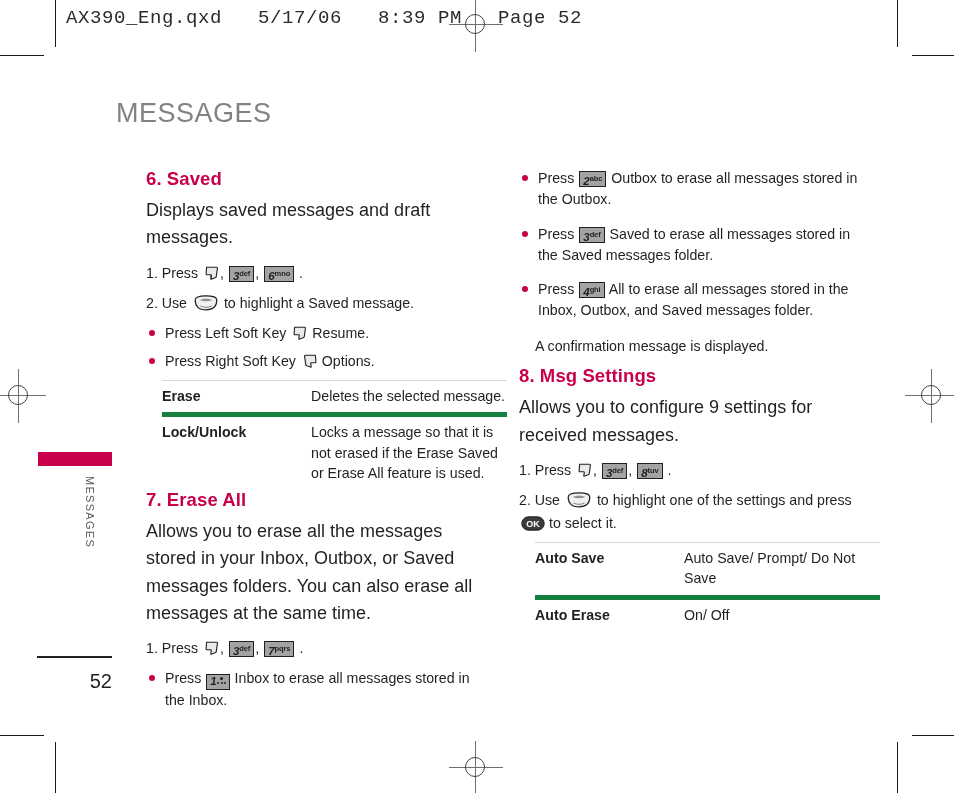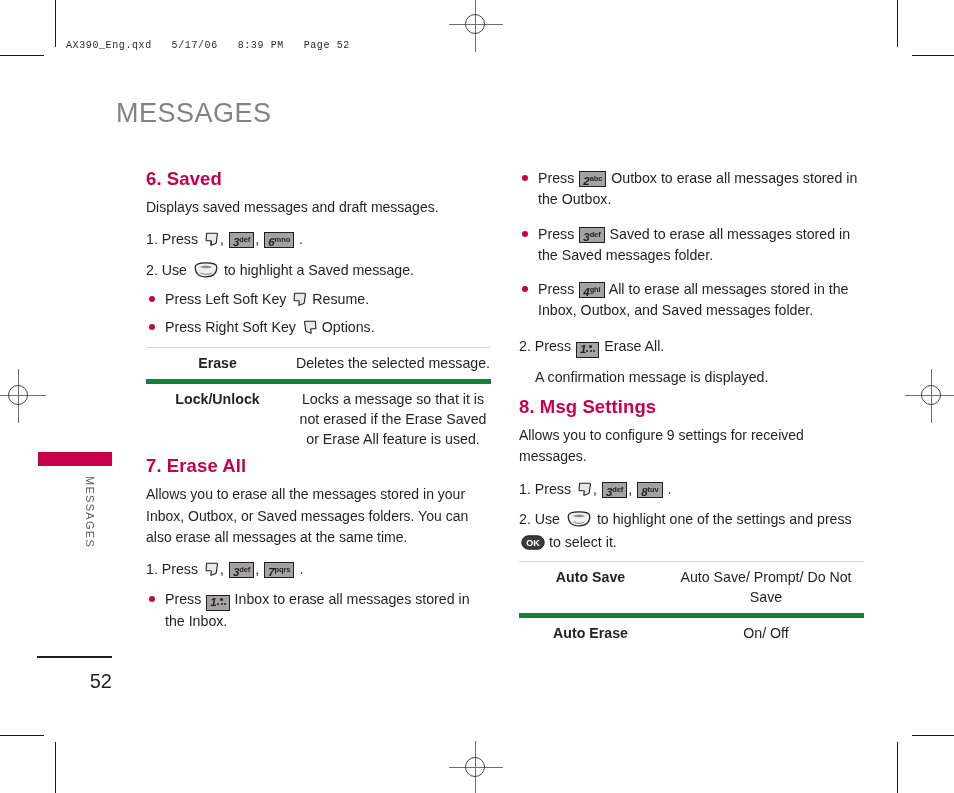--- a/index.html
+++ b/index.html
@@ -49,25 +49,24 @@
     width: 1px; height: 54px;
     background: #6f6f6f;
   }
 
   
   .slug {
     position: absolute;
     left: 66px;
     top: 7px;
     font-family: "Liberation Mono", "DejaVu Sans Mono", monospace;
-    font-size: 10px;
+    font-size: 19px;
     letter-spacing: 0.6px;
     color: #2b2b2b;
     white-space: pre;
-    margin-top: 33px;
   }
 
   
   .tab-bar {
     position: absolute;
     left: 38px;
     top: 452px;
     width: 74px;
     height: 14px;
     background: #c8004b;
@@ -124,21 +123,21 @@
     margin: 0 0 7px 0;
     font-size: 18.5px;
     font-weight: bold;
     color: #c8004b;
     letter-spacing: 0.1px;
   }
   .sec-gap { margin-top: 30px; }
 
   p.body {
     margin: 0 0 10px 0;
-    font-size: 14px;
+    font-size: 18px;
     line-height: 1.52;
     color: #231f20;
   }
   p.step {
     margin: 0 0 8px 0;
     font-size: 14.2px;
     line-height: 1.58;
     color: #231f20;
   }
   p.step .cont {
@@ -170,22 +169,21 @@
     background: #c8004b;
   }
   ul.wide li { margin-bottom: 13px; }
 
   b.term { font-weight: normal; }
 
   
   table.deftable {
     border-collapse: collapse;
     width: 100%;
-    margin: 6px 0 0 0;
-    text-align: center;
+    margin: 6px 0 0 16px;
   }
   table.deftable td {
     vertical-align: top;
     padding: 5px 0 6px 0;
     font-size: 14.2px;
     line-height: 1.42;
     color: #231f20;
     border-top: 5px solid #15803d;
   }
   table.deftable tr:first-child td { border-top: 1px solid #d7d8da; }
@@ -417,25 +415,20 @@
         <span>to erase all messages stored in the Saved messages folder.</span>
       </li>
       <li>
         <span>Press</span>
         <span class="keycap">4<sup>ghi</sup></span>
         <b class="term">All</b>
         <span>to erase all messages stored in the Inbox, Outbox, and Saved messages folder.</span>
       </li>
     </ul>
 
-    <p class="step">
-      <span>2. Press</span>
-      <span class="keycap">1<span class="dots"><i class="d1"></i><i class="d2"></i><i class="d3"></i><i class="d4"></i></span></span>
-      <b class="term">Erase All</b><span>.</span>
-    </p>
 
     <p class="step">
       <span class="cont">A confirmation message is displayed.</span>
     </p>
 
     <h2 class="sec sec-gap">8. Msg Settings</h2>
 
     <p class="body">Allows you to configure 9 settings for received messages.</p>
 
     <p class="step">

